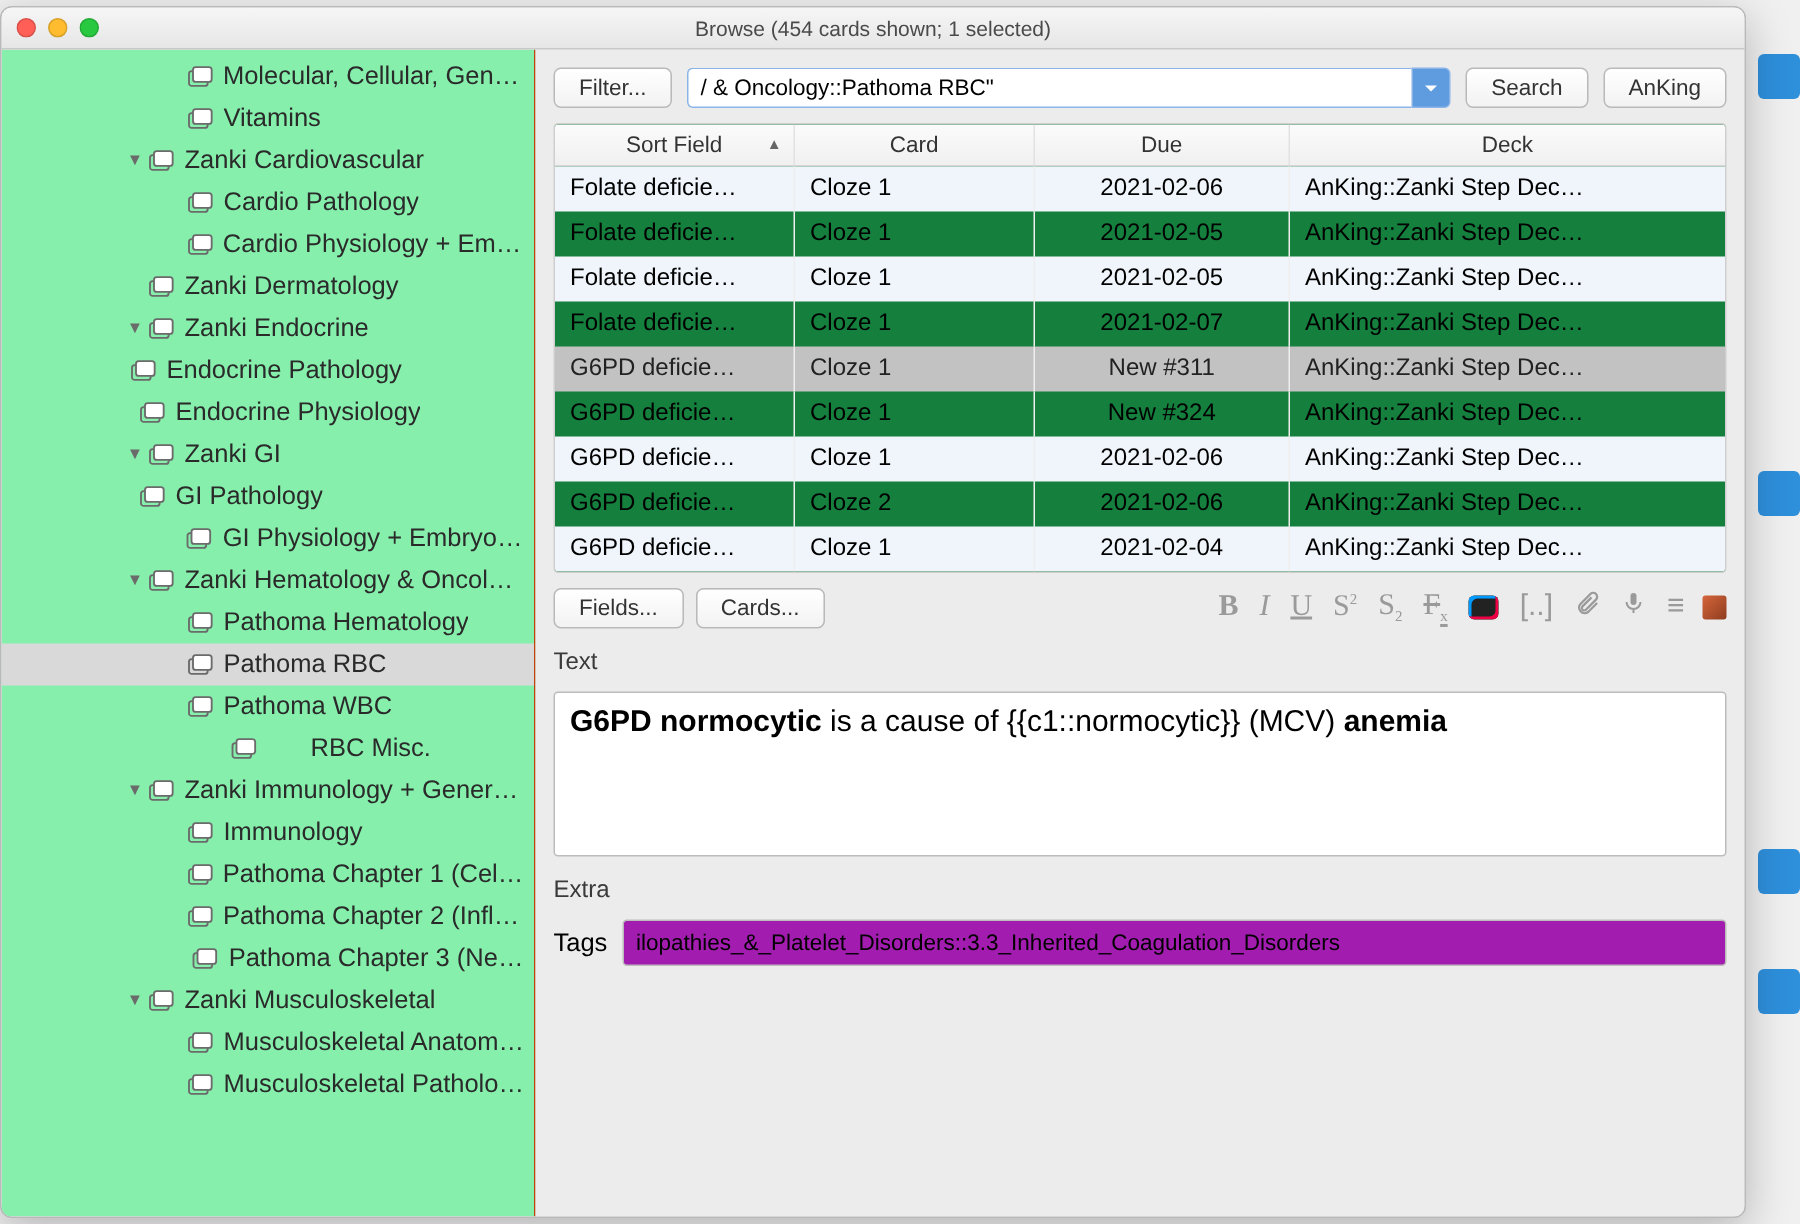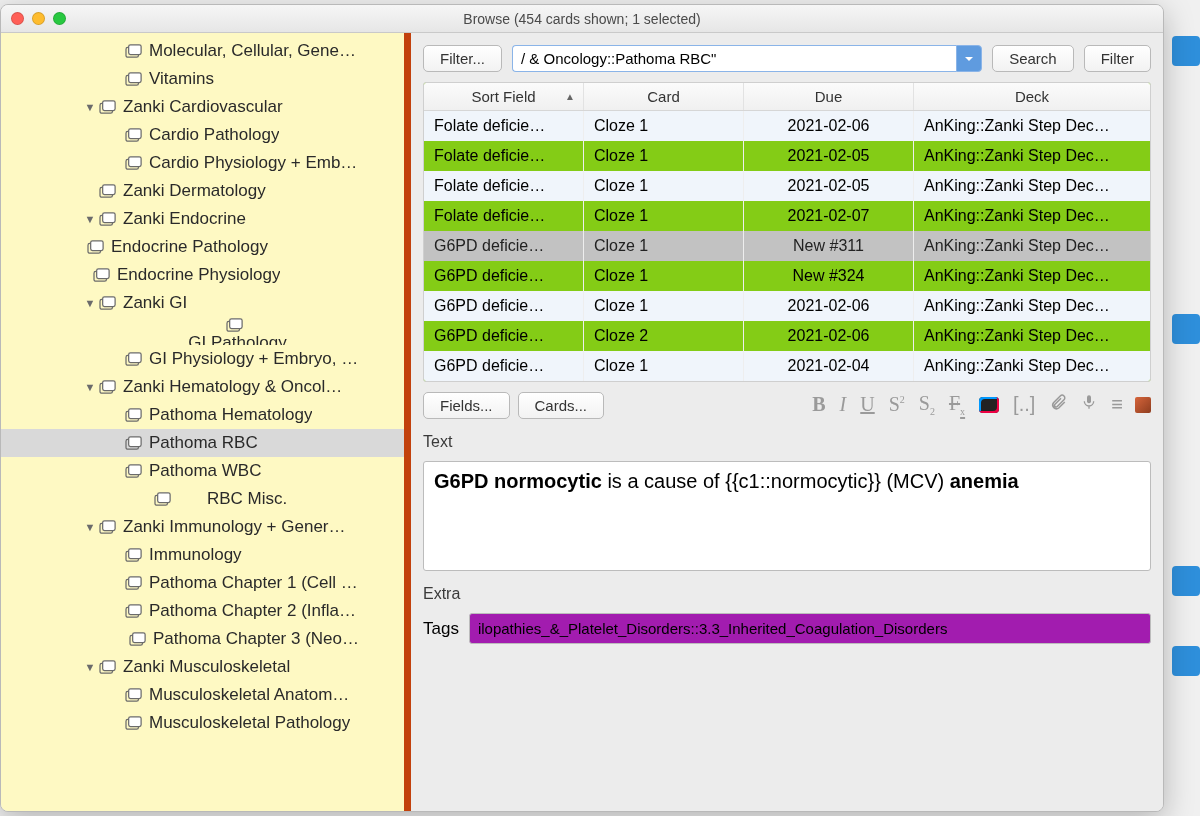--- a/index.html
+++ b/index.html
@@ -43,23 +43,23 @@
     position:absolute; left:0; right:0;
     text-align: center;
     font-size: 14px;
     color:#4a4a4a;
   }
   .body {
     flex:1; display:flex; overflow:hidden;
   }
   
   .sidebar {
-    width: 410px;
-    background:#fef9c3;
-    border-right:7px solid #c2410c;
+    width: 356px;
+    background:#86efac;
+    border-right:1px solid #c2410c;
     overflow-y:auto;
     padding-top:4px;
   }
   .tree-row {
     display:flex; align-items:center;
     height:28px;
     padding-right:6px;
     white-space:nowrap;
     overflow:hidden;
     text-overflow:ellipsis;
@@ -120,21 +120,21 @@
     border:1px solid #8ab4e8;
     border-radius:0 4px 4px 0;
     background:#5f9bdf;
     display:flex; align-items:center; justify-content:center;
     color:#fff;
   }
   .search-dd svg { fill:#fff; }
   
   .table {
     border:1px solid #cfcfcf;
-    background:#84cc16;
+    background:#15803d;
     border-radius:3px;
     overflow:hidden;
   }
   .thead {
     display:flex;
     background:linear-gradient(#fbfbfb,#f0f0f0);
     border-bottom:1px solid #d6d6d6;
     font-size:15px;
     color:#333;
   }
@@ -324,21 +324,21 @@
         <div class="tree-row" style="padding-left: 82px;">
           <span class="disclosure">▼</span>
           <span class="deck-icon">
             <svg width="18" height="16" viewBox="0 0 20 18">
               <rect x="1" y="5" width="14" height="11" rx="2" fill="none" stroke="#6b6b6b" stroke-width="1.4"></rect>
               <rect x="4" y="2" width="14" height="11" rx="2" fill="#fff" stroke="#6b6b6b" stroke-width="1.4"></rect>
             </svg>
           </span>
           <span class="tree-label">Zanki GI</span>
         </div>
-        <div class="tree-row" style="padding-left: 76px; flex-direction: column;">
+        <div class="tree-row" style="padding-left: 76px;">
           <span class="disclosure"></span>
           <span class="deck-icon">
             <svg width="18" height="16" viewBox="0 0 20 18">
               <rect x="1" y="5" width="14" height="11" rx="2" fill="none" stroke="#6b6b6b" stroke-width="1.4"></rect>
               <rect x="4" y="2" width="14" height="11" rx="2" fill="#fff" stroke="#6b6b6b" stroke-width="1.4"></rect>
             </svg>
           </span>
           <span class="tree-label">GI Pathology</span>
         </div>
         <div class="tree-row" style="padding-left: 108px;">
@@ -489,21 +489,21 @@
         <div class="btn">Filter...</div>
         <div class="searchinput-wrap">
           <input class="searchinput" value="/ &amp; Oncology::Pathoma RBC&quot;" style="">
           <div class="search-dd">
             <svg width="10" height="10" viewBox="0 0 10 10">
                 <path d="M1 3 L5 7 L9 3 Z"></path>
               </svg>
           </div>
         </div>
         <div class="btn">Search</div>
-        <div class="btn">Filter</div>
+        <div class="btn">AnKing</div>
       </div>
 
       <div class="table">
         <div class="thead">
           <div class="th col-sort">
             <span>Sort Field</span>
             <span class="sort-tri">▲</span>
           </div>
           <div class="th col-card">Card</div>
           <div class="th col-due">Due</div>

